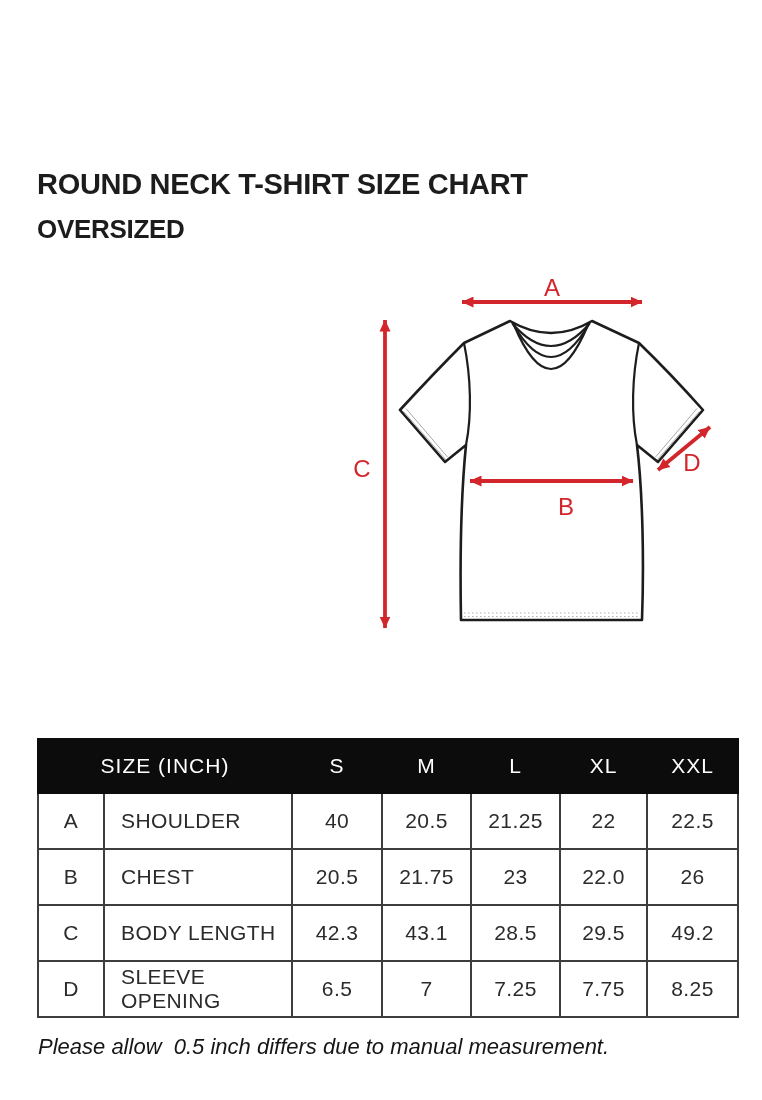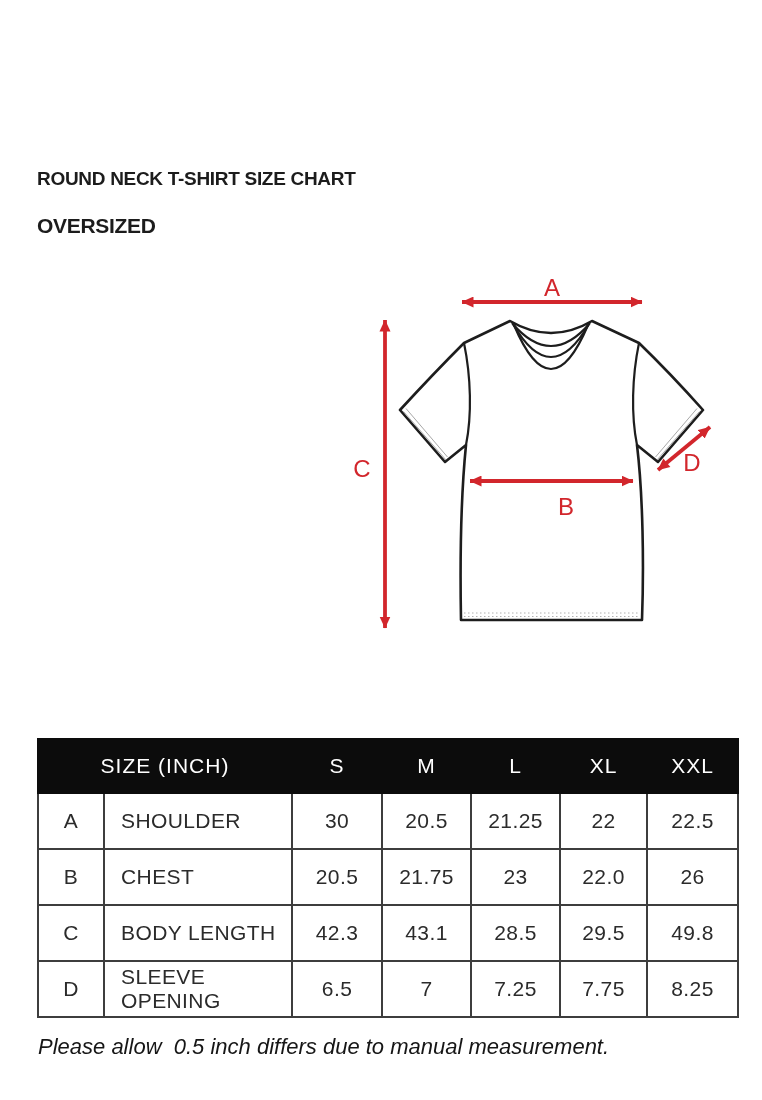--- a/index.html
+++ b/index.html
@@ -4,23 +4,23 @@
 <style>
   html,body{margin:0;padding:0;background:#ffffff;}
   .page{position:relative;width:762px;height:1100px;background:#ffffff;overflow:hidden;
         font-family:"Liberation Sans",sans-serif;color:#1a1a1a;}
 
   
   .brand{position:absolute;left:36px;top:50px;height:100px;}
   .brand span{display:inline-block;font-family:"DejaVu Sans",sans-serif;font-weight:bold;
         font-size:110px;line-height:0.95;letter-spacing:0.30em;color:#191919;
         transform:scale(0.42,1.05);transform-origin:0 0;white-space:nowrap;}
-  .page-title{position:absolute;left:37px;top:168px;font-size:19px;font-weight:bold;
+  .page-title{position:absolute;left:37px;top:168px;font-size:29px;font-weight:bold;
         letter-spacing:-0.3px;color:#1c1c1c;}
-  .page-subtitle{position:absolute;left:37px;top:214px;font-size:21px;font-weight:bold;
+  .page-subtitle{position:absolute;left:37px;top:214px;font-size:26px;font-weight:bold;
         letter-spacing:-0.3px;color:#1c1c1c;}
 
   
   .diagram{position:absolute;left:340px;top:265px;width:400px;height:380px;}
   .shirt{fill:#ffffff;stroke:#1d1d1d;stroke-width:2.6;stroke-linejoin:round;}
   .seam{fill:none;stroke:#1d1d1d;stroke-width:2.2;}
   .collar{fill:none;stroke:#1d1d1d;stroke-width:2.2;}
   .stitch{fill:none;stroke:#a8a8a8;stroke-width:1;}
   .hemstitch{fill:none;stroke:#b0b0b0;stroke-width:1;stroke-dasharray:1.5 2.5;}
   .dim{fill:none;stroke-width:3.8;}
@@ -106,21 +106,21 @@
         <th>M</th>
         <th>L</th>
         <th>XL</th>
         <th>XXL</th>
       </tr>
     </thead>
     <tbody>
       <tr>
         <td>A</td>
         <td class="lbl">SHOULDER</td>
-        <td>30</td>
+        <td>40</td>
         <td>20.5</td>
         <td>21.25</td>
         <td>22</td>
         <td>22.5</td>
       </tr>
       <tr>
         <td>B</td>
         <td class="lbl">CHEST</td>
         <td>20.5</td>
         <td>21.75</td>
@@ -128,21 +128,21 @@
         <td>22.0</td>
         <td>26</td>
       </tr>
       <tr>
         <td>C</td>
         <td class="lbl">BODY LENGTH</td>
         <td>42.3</td>
         <td>43.1</td>
         <td>28.5</td>
         <td>29.5</td>
-        <td>49.8</td>
+        <td>49.2</td>
       </tr>
       <tr>
         <td>D</td>
         <td class="lbl">SLEEVE OPENING</td>
         <td>6.5</td>
         <td>7</td>
         <td>7.25</td>
         <td>7.75</td>
         <td>8.25</td>
       </tr>

